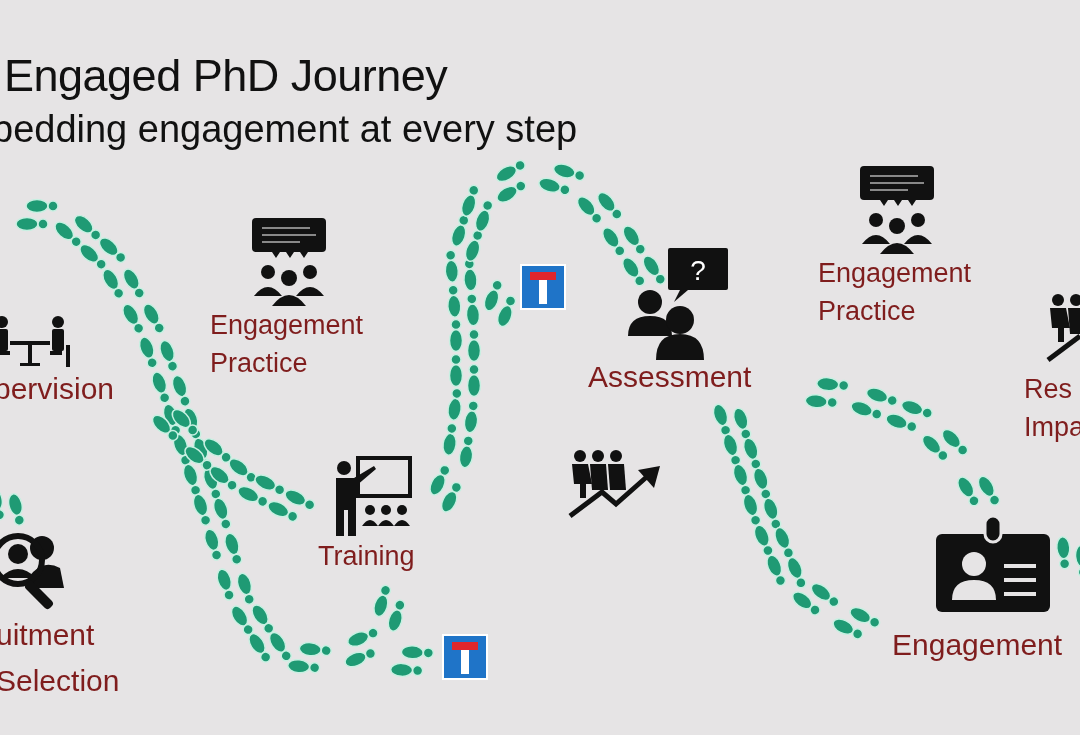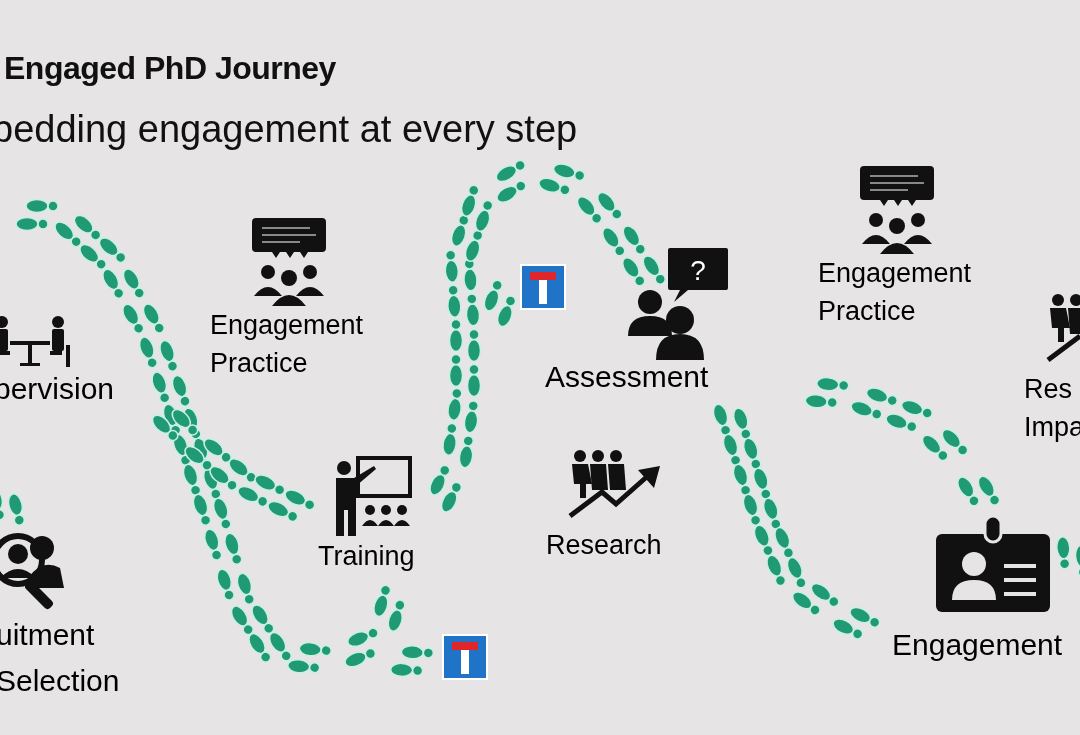--- a/index.html
+++ b/index.html
@@ -1,19 +1,19 @@
 <!DOCTYPE html>
 <html><head>
 <meta charset="utf-8">
 <style>
   html,body{margin:0;padding:0;}
   body{width:1080px;height:735px;background:#e6e4e5;position:relative;overflow:hidden;font-family:"Liberation Sans",sans-serif;color:#111;}
-  .title{position:absolute;left:4px;top:50px;font-size:32px;font-weight:bold;letter-spacing:-0.5px;white-space:nowrap;}
+  .title{position:absolute;left:4px;top:50px;font-size:45px;font-weight:normal;letter-spacing:-0.5px;white-space:nowrap;}
   .subtitle{position:absolute;left:-8px;top:108px;font-size:38px;white-space:nowrap;}
-  .lbl{position:absolute;font-size:27px;line-height:38px;white-space:nowrap;color:#000000;}
+  .lbl{position:absolute;font-size:27px;line-height:38px;white-space:nowrap;color:#7f1d1d;}
   .lbl.big{font-size:30px;}
   svg.layer{position:absolute;left:0;top:0;}
   .icon{position:absolute;}
 </style>
 </head>
 <body>
 
 <svg class="layer" width="1080" height="735">
   <defs>
     <g id="fp">
@@ -206,36 +206,35 @@
   <g fill="#111">
     <rect x="42" y="0" width="60" height="42" rx="2"></rect>
       <path d="M54 42 l-6 12 l14 -12 Z"></path>
     <circle cx="24" cy="54" r="12"></circle>
       <path d="M2 88 Q2 68 24 68 Q46 68 46 88 Z"></path>
     <circle cx="54" cy="72" r="14"></circle>
       <path d="M30 112 Q30 86 54 86 Q78 86 78 112 Z"></path>
   </g>
   <text x="72" y="32" fill="#fff" font-size="28" font-family="Liberation Sans, sans-serif" text-anchor="middle">?</text>
 </svg>
-<div class="lbl big" style="left:545px;top:358px"><span>Assessment</span></div>
+<div class="lbl big" style="left:588px;top:358px"><span>Assessment</span></div>
 
 <svg class="icon" style="left:566px;top:450px" width="96" height="74" viewBox="0 0 96 74">
   <g fill="#111">
     <circle cx="14" cy="6" r="6"></circle>
       <circle cx="32" cy="6" r="6"></circle>
       <circle cx="50" cy="6" r="6"></circle>
     <path d="M6 14 H22 L26 34 H20 V48 H14 V34 H8 Z"></path>
       <path d="M24 14 H40 L42 40 H26 Z"></path>
       <path d="M42 14 H58 L60 40 H44 Z"></path>
   </g>
   <polyline points="4,66 36,42 50,54 84,24" fill="none" stroke="#111" stroke-width="5"></polyline>
   <path d="M72 20 L94 16 L88 38 Z" fill="#111"></path>
 </svg>
 <div class="lbl" style="left:546px;top:526px">
-  <div>Research</div>
 </div>
 
 <svg class="icon" style="left:858px;top:166px" width="78" height="88" viewBox="0 0 78 88">
   <g fill="#111">
     <rect x="2" y="0" width="74" height="34" rx="4"></rect>
     <path d="M22 34 l4 6 l4 -6 Z M36 34 l4 6 l4 -6 Z M50 34 l4 6 l4 -6 Z"></path>
     <circle cx="18" cy="54" r="7"></circle>
       <circle cx="60" cy="54" r="7"></circle>
       <circle cx="39" cy="60" r="8"></circle>
     <path d="M4 78 Q18 60 32 78 Z M46 78 Q60 60 74 78 Z"></path>

